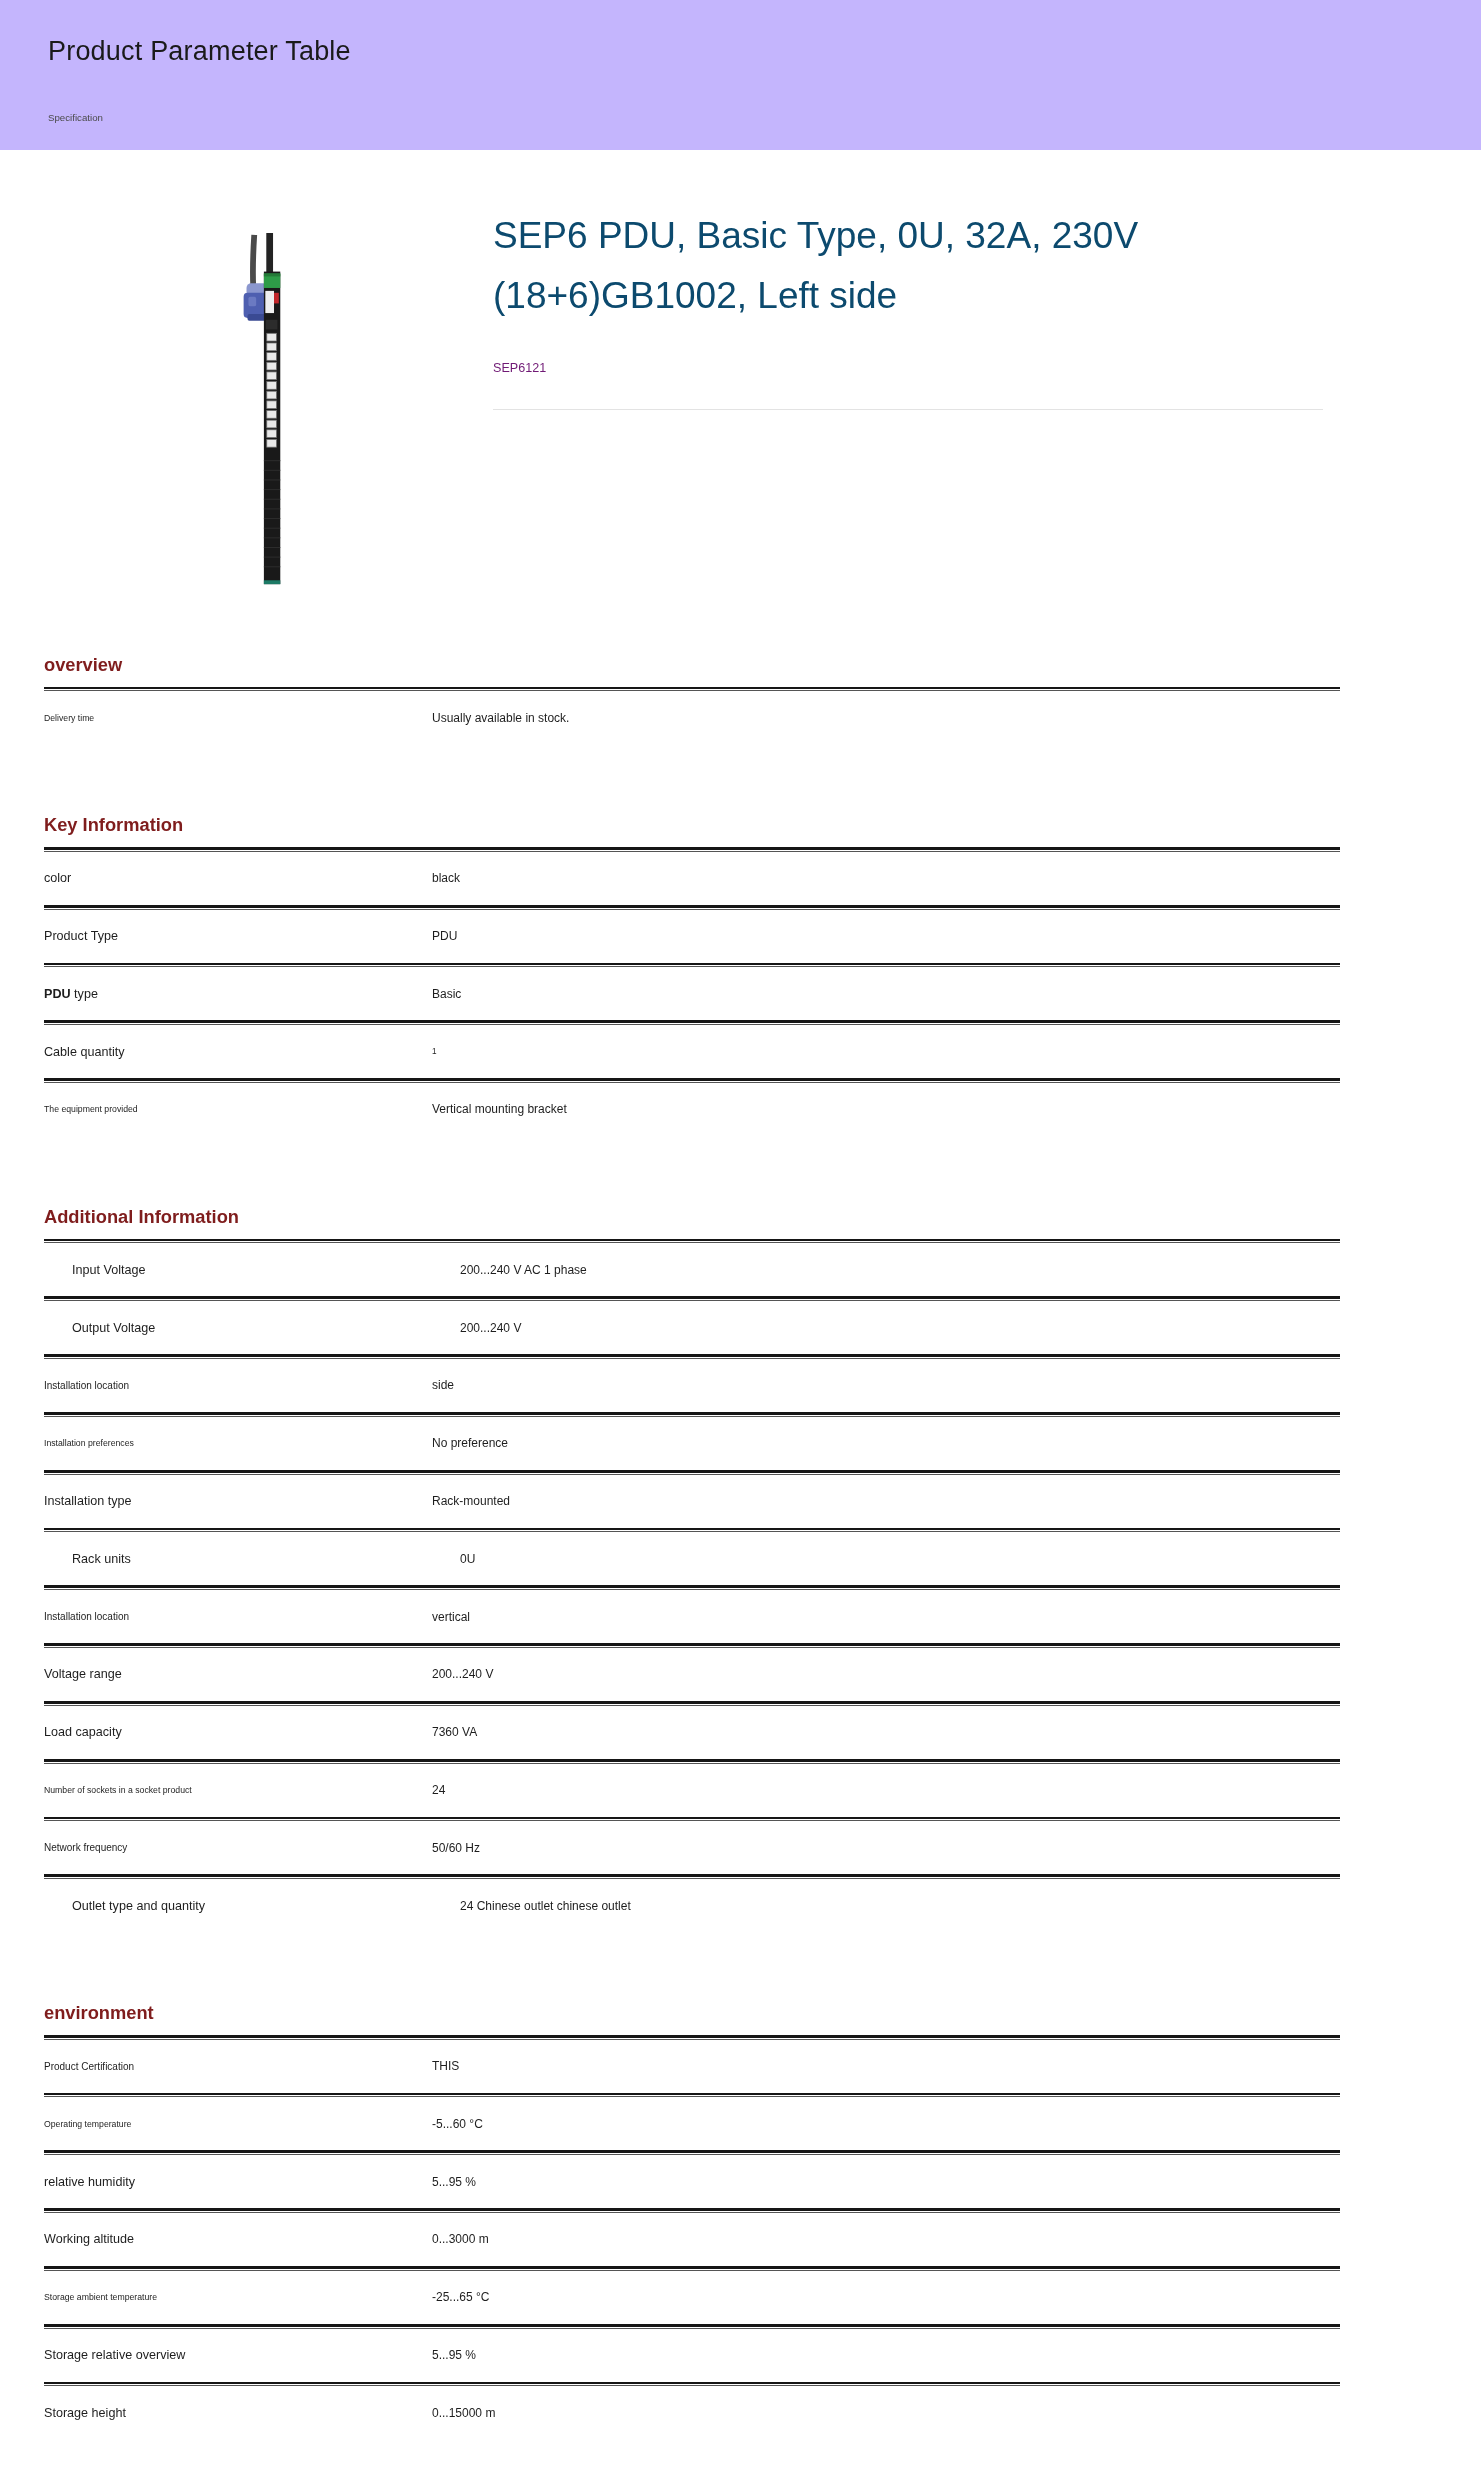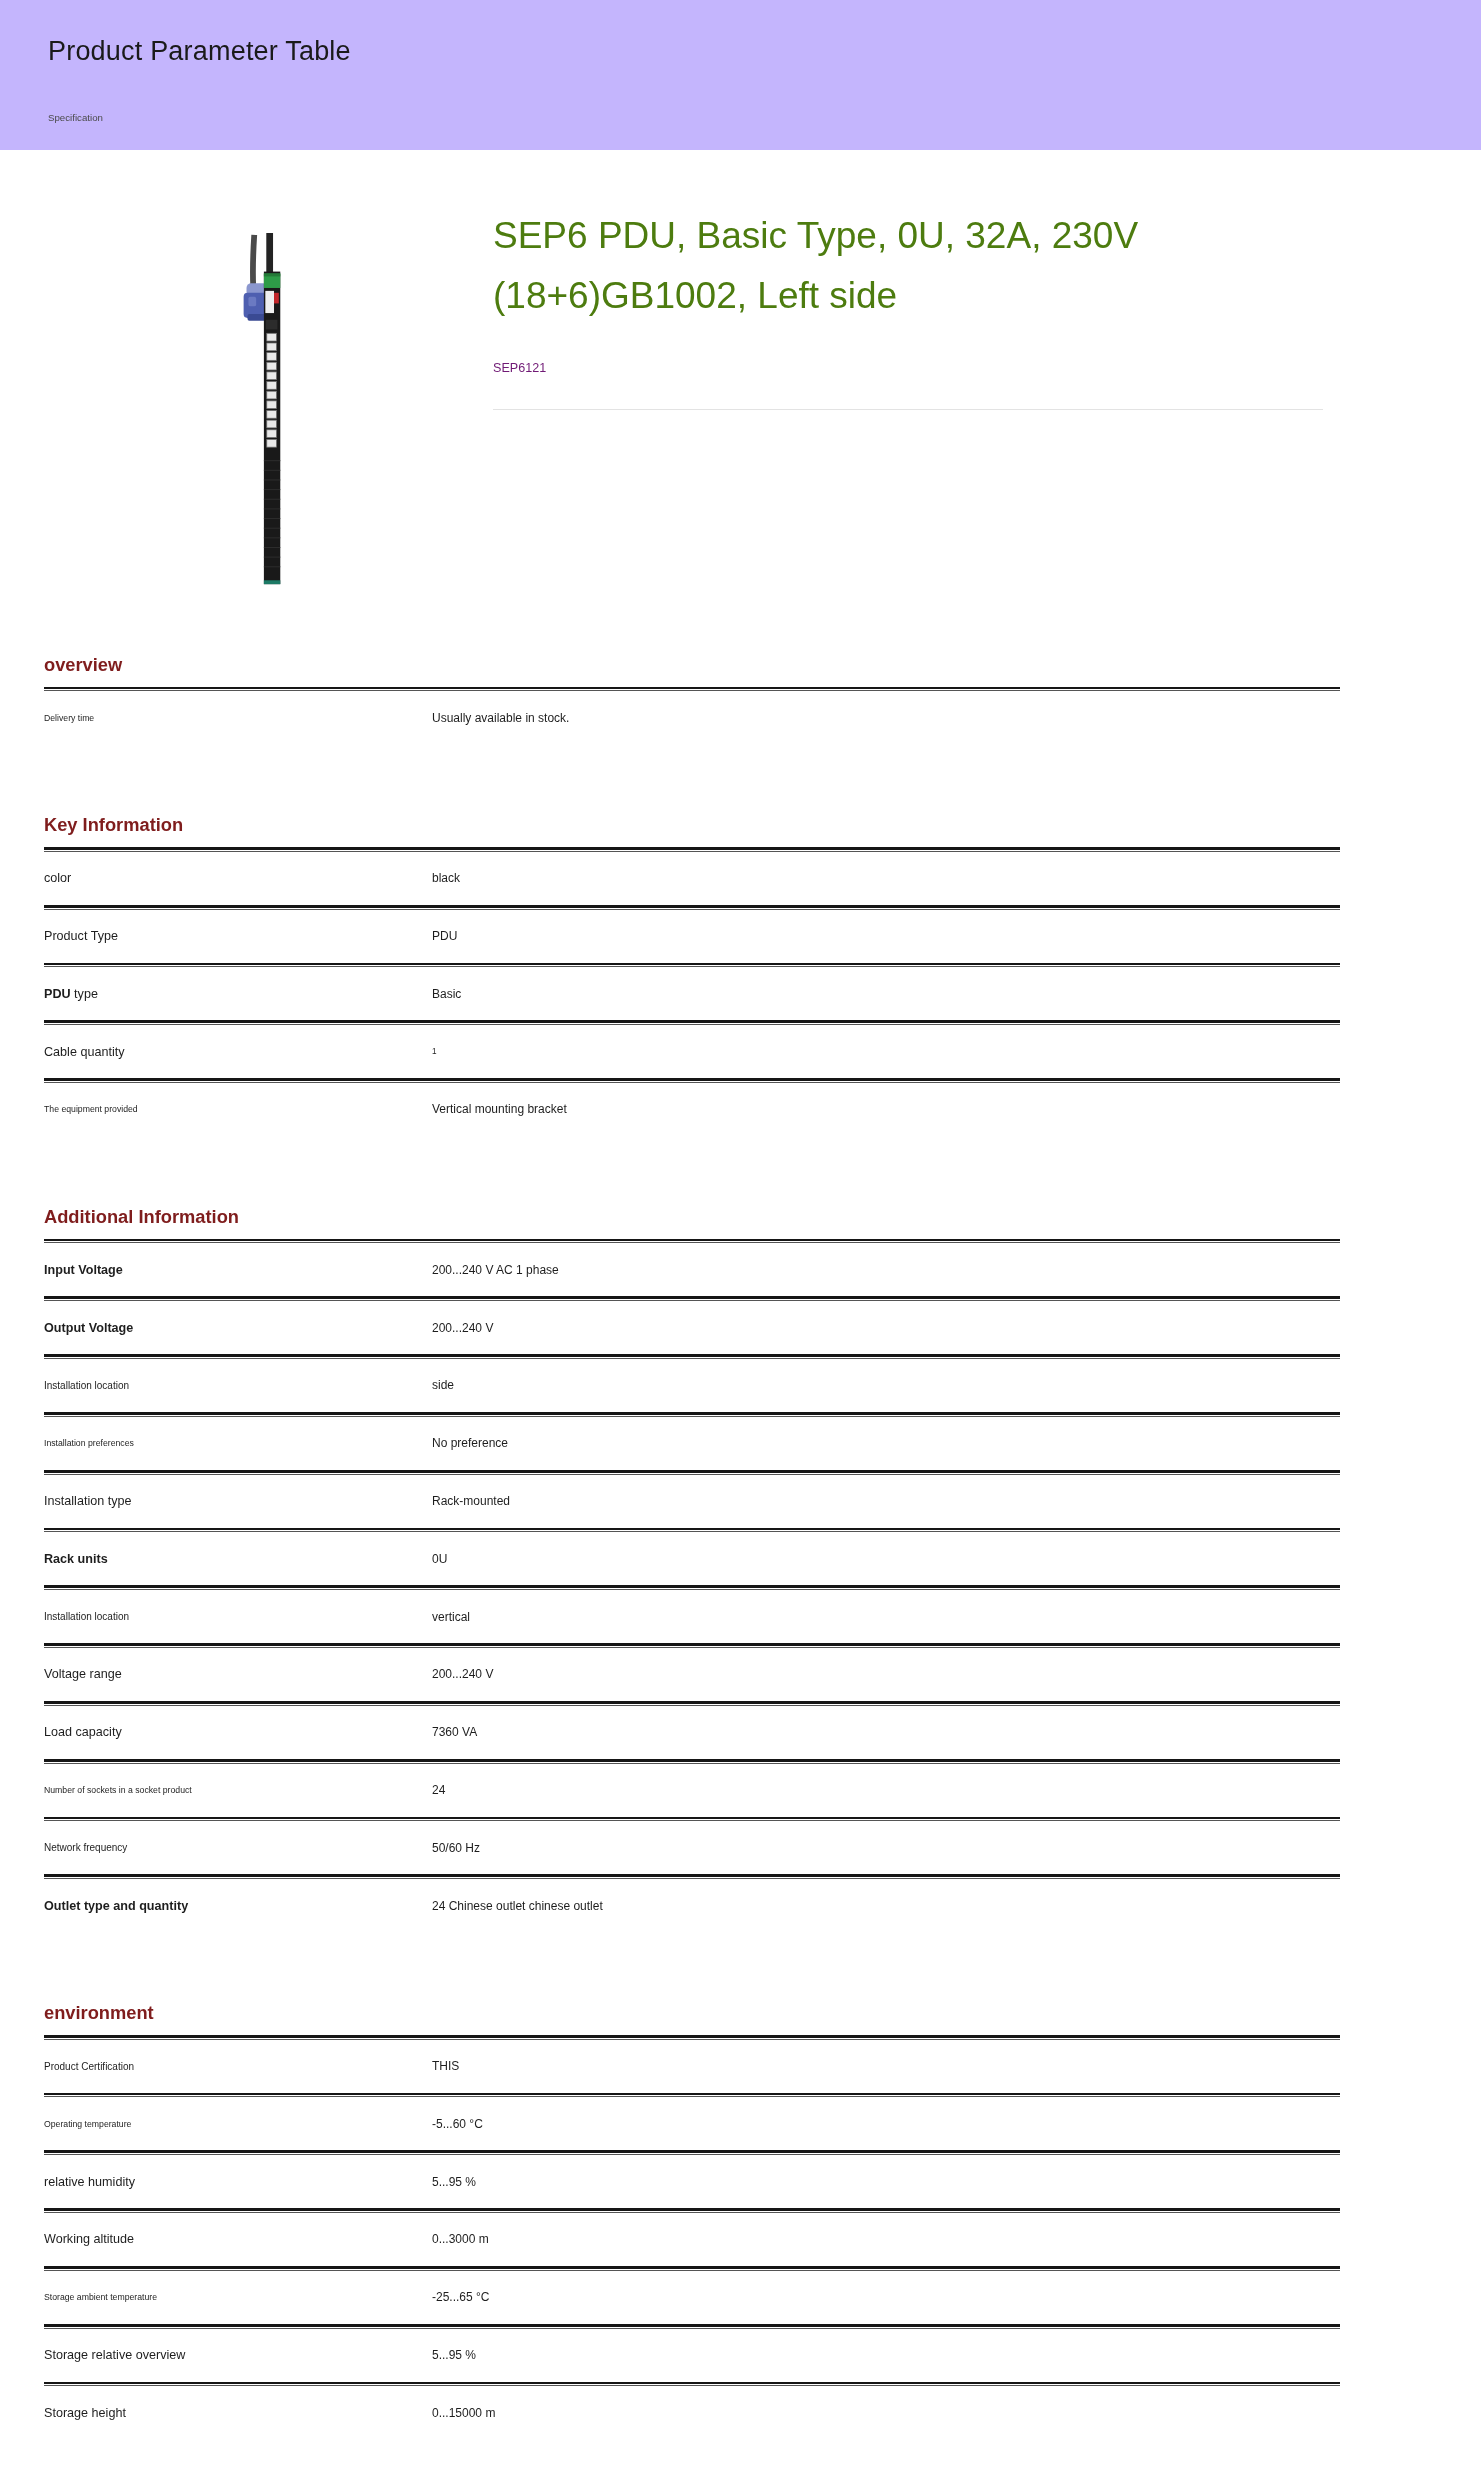--- a/index.html
+++ b/index.html
@@ -30,21 +30,21 @@
   }
 
   
   .product-row { display: flex; padding-top: 56px; min-height: 446px; box-sizing: border-box; }
   .product-media { width: 493px; flex: 0 0 493px; }
   .product-media svg { display: block; margin: 25px 0 0 206px; }
   .product-info { flex: 1; padding-right: 145px; }
   .product-title {
     font-size: 37px;
     line-height: 60px;
-    color: #4d7c0f;
+    color: #0c4a6e;
     max-width: 734px;
     margin: 0;
     font-weight: 400;
   }
   .product-sku { margin-top: 35px; font-size: 12.6px; color: #701a75; }
   .info-divider { margin-top: 34px; width: 830px; border-top: 1.9px solid #e3e3e3; height: 0; }
 
   
   .content { padding: 0 141px 0 44px; }
   .spec-section { margin-top: 70px; }
@@ -57,21 +57,21 @@
   }
   .hrule { height: 4.8px; position: relative; }
   .hrule::before { content: ''; position: absolute; top: 0; left: 0; right: 0; height: 2.9px; background: #161616; }
   .hrule::after  { content: ''; position: absolute; bottom: 0; left: 0; right: 0; height: 1px; background: #555; }
 
   .t-row { height: 53px; display: flex; align-items: center; }
   .cell-label { width: 388px; flex: 0 0 388px; color: #1e1e1e; }
   .l-md  { font-size: 12.6px; }
   .l-sm  { font-size: 10px; }
   .l-xs  { font-size: 8.7px; }
-  .l-bold { font-size: 12.6px; font-weight: bold; }
+  .l-bold { font-size: 12.6px; font-weight: normal; margin-left: 28px; }
   .cell-label b { font-weight: bold; }
   .cell-value { font-size: 12px; color: #1e1e1e; }
   .v-xs { font-size: 8.2px; }
 </style>
 </head>
 <body>
 
 <div class="page-header">
   <div class="page-title">Product Parameter Table</div>
   <div class="page-subtitle">Specification</div>

